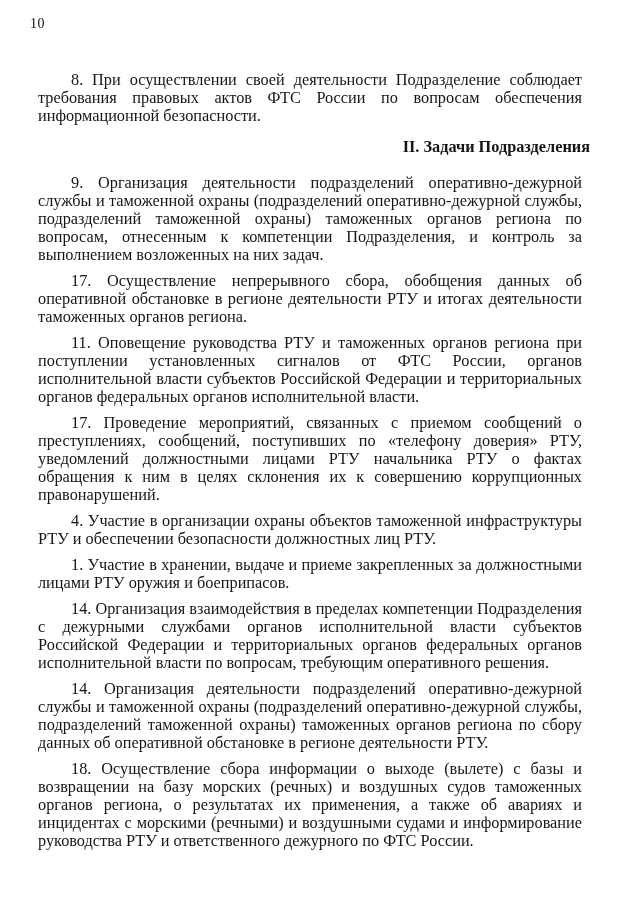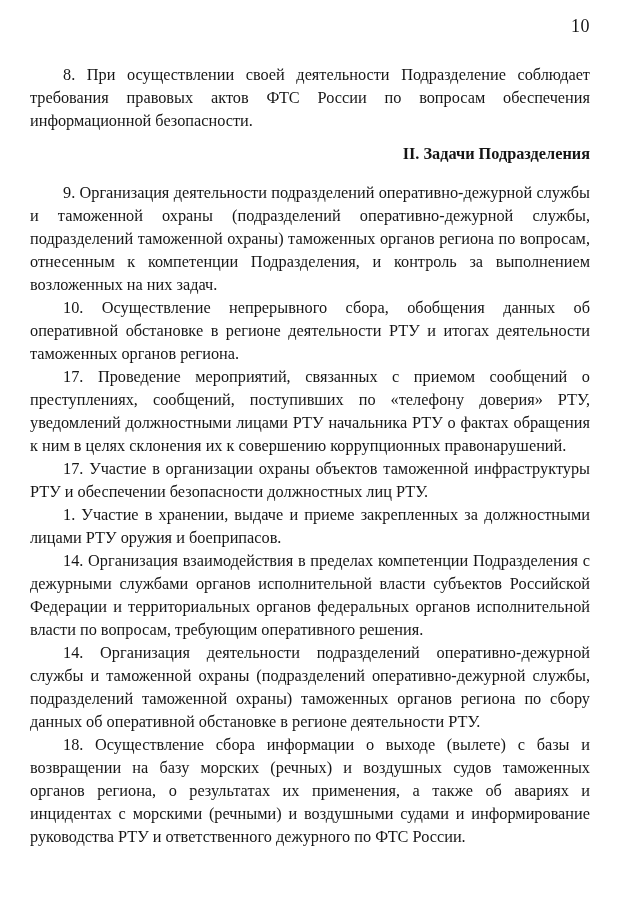--- a/index.html
+++ b/index.html
@@ -19,34 +19,34 @@
     background: #ffffff;
     font-family: "Liberation Serif", "DejaVu Serif", serif;
     color: #151515;
     -webkit-font-smoothing: antialiased;
   }
   .page-number {
     position: absolute;
     top: 16px;
     left: 30px;
     width: 560px;
-    text-align: right;
-    font-size: 18px;
+    text-align: left;
+    font-size: 14px;
     letter-spacing: 0.5px;
   }
   .content {
     position: absolute;
     top: 63px;
     left: 30px;
     width: 560px;
   }
   .para {
-    margin: 0;
+    margin: 8px;
     font-size: 16.3px;
-    line-height: 23px;
+    line-height: 18px;
     text-align: justify;
     text-indent: 33px;
   }
   .heading {
     margin: 13px 0 17px 0;
     font-size: 16.3px;
     line-height: 18.7px;
     font-weight: bold;
     text-align: right;
     text-indent: 0;
@@ -58,23 +58,24 @@
 <div class="page">
   <div class="page-number">10</div>
 
   <div class="content">
 
     <p class="para">8. При осуществлении своей деятельности Подразделение соблюдает требования правовых актов ФТС России по вопросам обеспечения информационной безопасности.</p>
 
     <h2 class="heading">II. Задачи Подразделения</h2>
 
     <p class="para">9. Организация деятельности подразделений оперативно-дежурной службы и таможенной охраны (подразделений оперативно-дежурной службы, подразделений таможенной охраны) таможенных органов региона по вопросам, отнесенным к компетенции Подразделения, и контроль за выполнением возложенных на них задач.</p>
-    <p class="para">10. Осуществление непрерывного сбора, обобщения данных об оперативной обстановке в регионе деятельности РТУ и итогах деятельности таможенных органов региона.</p>
+    <p class="para">17. Осуществление непрерывного сбора, обобщения данных об оперативной обстановке в регионе деятельности РТУ и итогах деятельности таможенных органов региона.</p>
+    <p class="para">11. Оповещение руководства РТУ и таможенных органов региона при поступлении установленных сигналов от ФТС России, органов исполнительной власти субъектов Российской Федерации и территориальных органов федеральных органов исполнительной власти.</p>
     <p class="para">17. Проведение мероприятий, связанных с приемом сообщений о преступлениях, сообщений, поступивших по «телефону доверия» РТУ, уведомлений должностными лицами РТУ начальника РТУ о фактах обращения к ним в целях склонения их к совершению коррупционных правонарушений.</p>
-    <p class="para">17. Участие в организации охраны объектов таможенной инфраструктуры РТУ и обеспечении безопасности должностных лиц РТУ.</p>
+    <p class="para">4. Участие в организации охраны объектов таможенной инфраструктуры РТУ и обеспечении безопасности должностных лиц РТУ.</p>
     <p class="para">1. Участие в хранении, выдаче и приеме закрепленных за должностными лицами РТУ оружия и боеприпасов.</p>
 
 
     <p class="para">14. Организация взаимодействия в пределах компетенции Подразделения с дежурными службами органов исполнительной власти субъектов Российской Федерации и территориальных органов федеральных органов исполнительной власти по вопросам, требующим оперативного решения.</p>
     <p class="para">14. Организация деятельности подразделений оперативно-дежурной службы и таможенной охраны (подразделений оперативно-дежурной службы, подразделений таможенной охраны) таможенных органов региона по сбору данных об оперативной обстановке в регионе деятельности РТУ.</p>
     <p class="para">18. Осуществление сбора информации о выходе (вылете) с базы и возвращении на базу морских (речных) и воздушных судов таможенных органов региона, о результатах их применения, а также об авариях и инцидентах с морскими (речными) и воздушными судами и информирование руководства РТУ и ответственного дежурного по ФТС России.</p>
 
   </div>
 </div>
 

